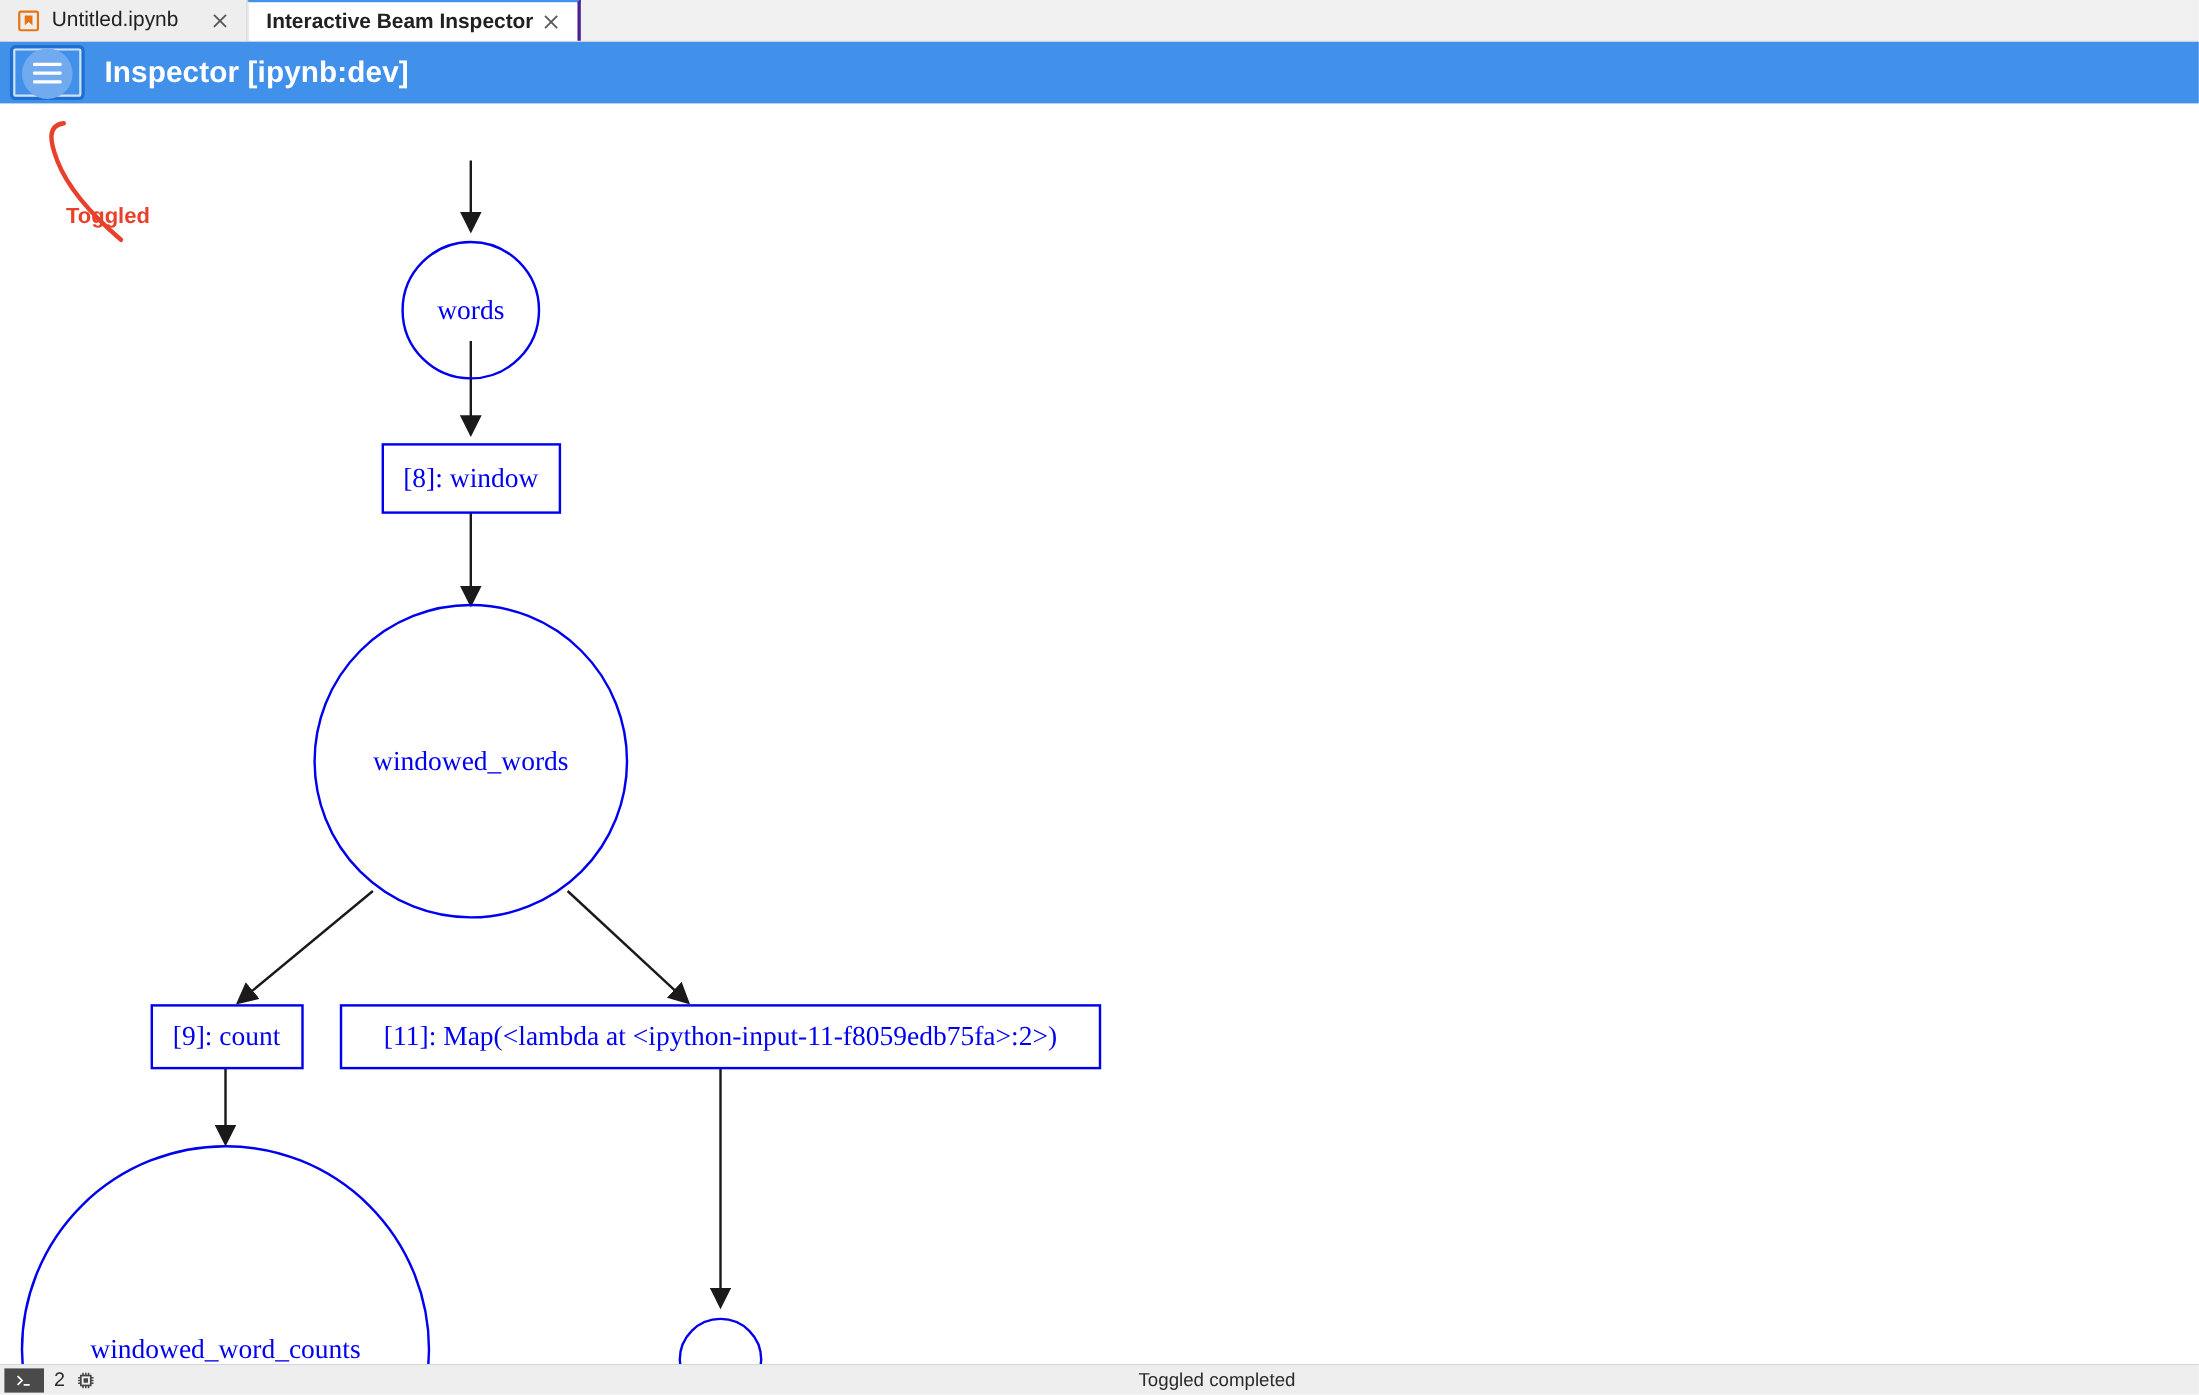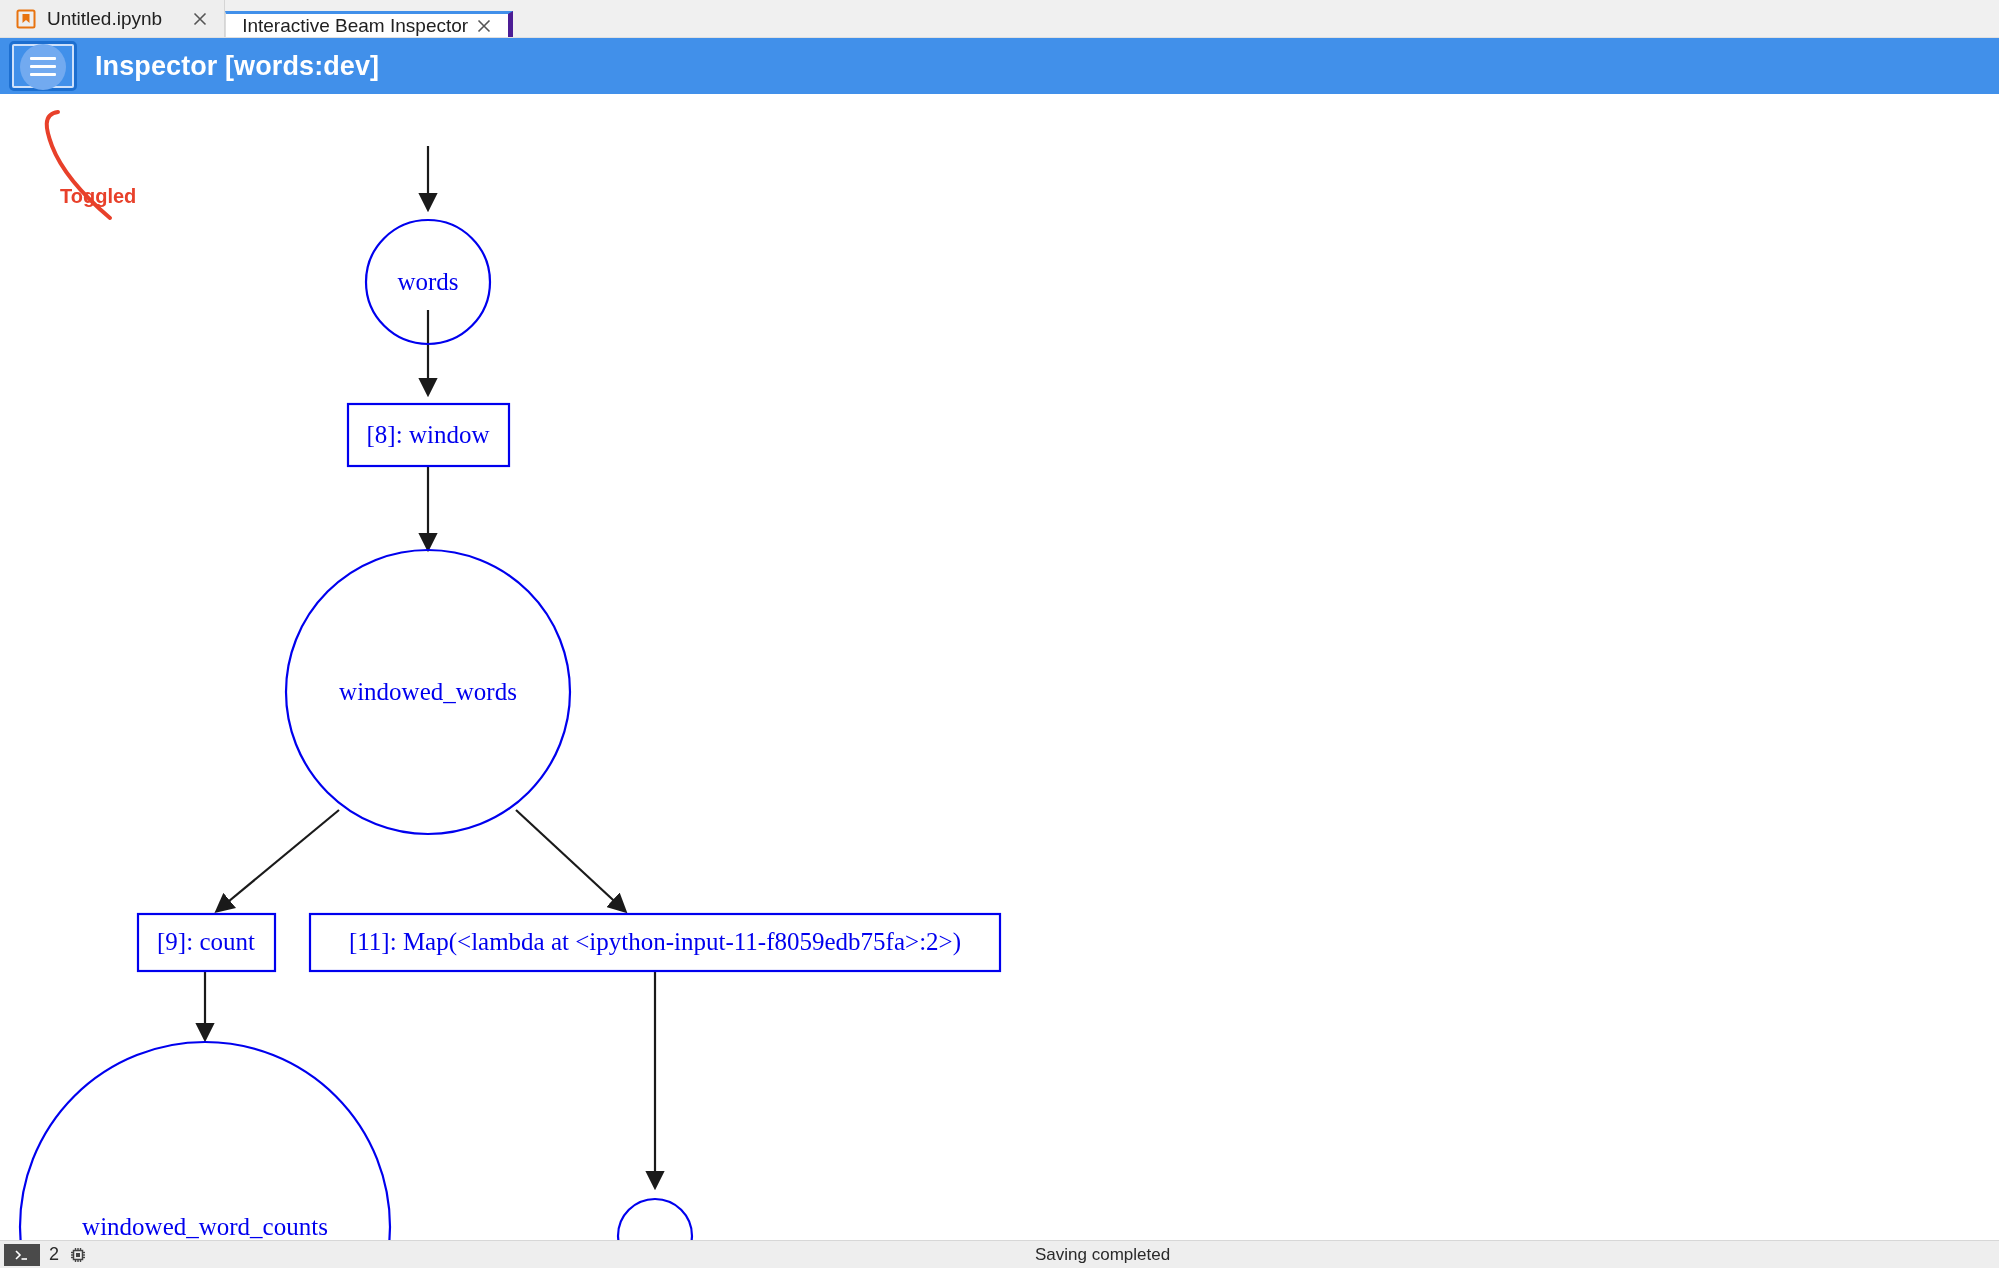--- a/index.html
+++ b/index.html
@@ -50,22 +50,23 @@
     white-space: nowrap;
   }
   .tab.inactive {
     background: #eeeeee;
     border-right: 1px solid #d5d5d5;
   }
   .tab.active {
     background: #ffffff;
     border-top: 3px solid #4190ea;
     border-left: 1px solid #dcdcdc;
-    border-right: 5px solid #4c1d95;
-    height: 26px;
+    border-right: 3px solid #4c1d95;
+    height: 38px;
+    font-weight: bold;
   }
   .tab-icon {
     width: 20px; height: 20px;
     margin-right: 11px;
     flex: none;
     display: block;
   }
   .tab-label { line-height: 1; }
   .tab-close {
     margin-left: 28px;
@@ -260,21 +261,21 @@
 
   <div class="header">
     <div class="menu-btn">
       <span class="knob"></span>
       <span class="hamburger">
         <i></i>
           <i></i>
           <i></i>
       </span>
     </div>
-    <div class="header-title">Inspector [words:dev]</div>
+    <div class="header-title">Inspector [ipynb:dev]</div>
   </div>
 
   <div class="canvas">
     <svg width="1999" height="1146" viewBox="0 0 1999 1146">
 
       <defs>
         <marker id="arrow" viewBox="0 0 12 12" refX="10" refY="6" markerWidth="9" markerHeight="9" orient="auto-start-reverse">
           <path d="M0 0 L12 6 L0 12 z" class="arrowhead"></path>
         </marker>
       </defs>
@@ -353,16 +354,16 @@
             <path d="M12.5 14.5 V17"></path>
           <path d="M5.5 7.5 H3"></path>
             <path d="M5.5 10 H3"></path>
             <path d="M5.5 12.5 H3"></path>
           <path d="M14.5 7.5 H17"></path>
             <path d="M14.5 10 H17"></path>
             <path d="M14.5 12.5 H17"></path>
         </g>
       </svg>
     </div>
-    <div class="status-center">Saving completed</div>
+    <div class="status-center">Toggled completed</div>
   </div>
 
 </div>
 
 </body></html>

